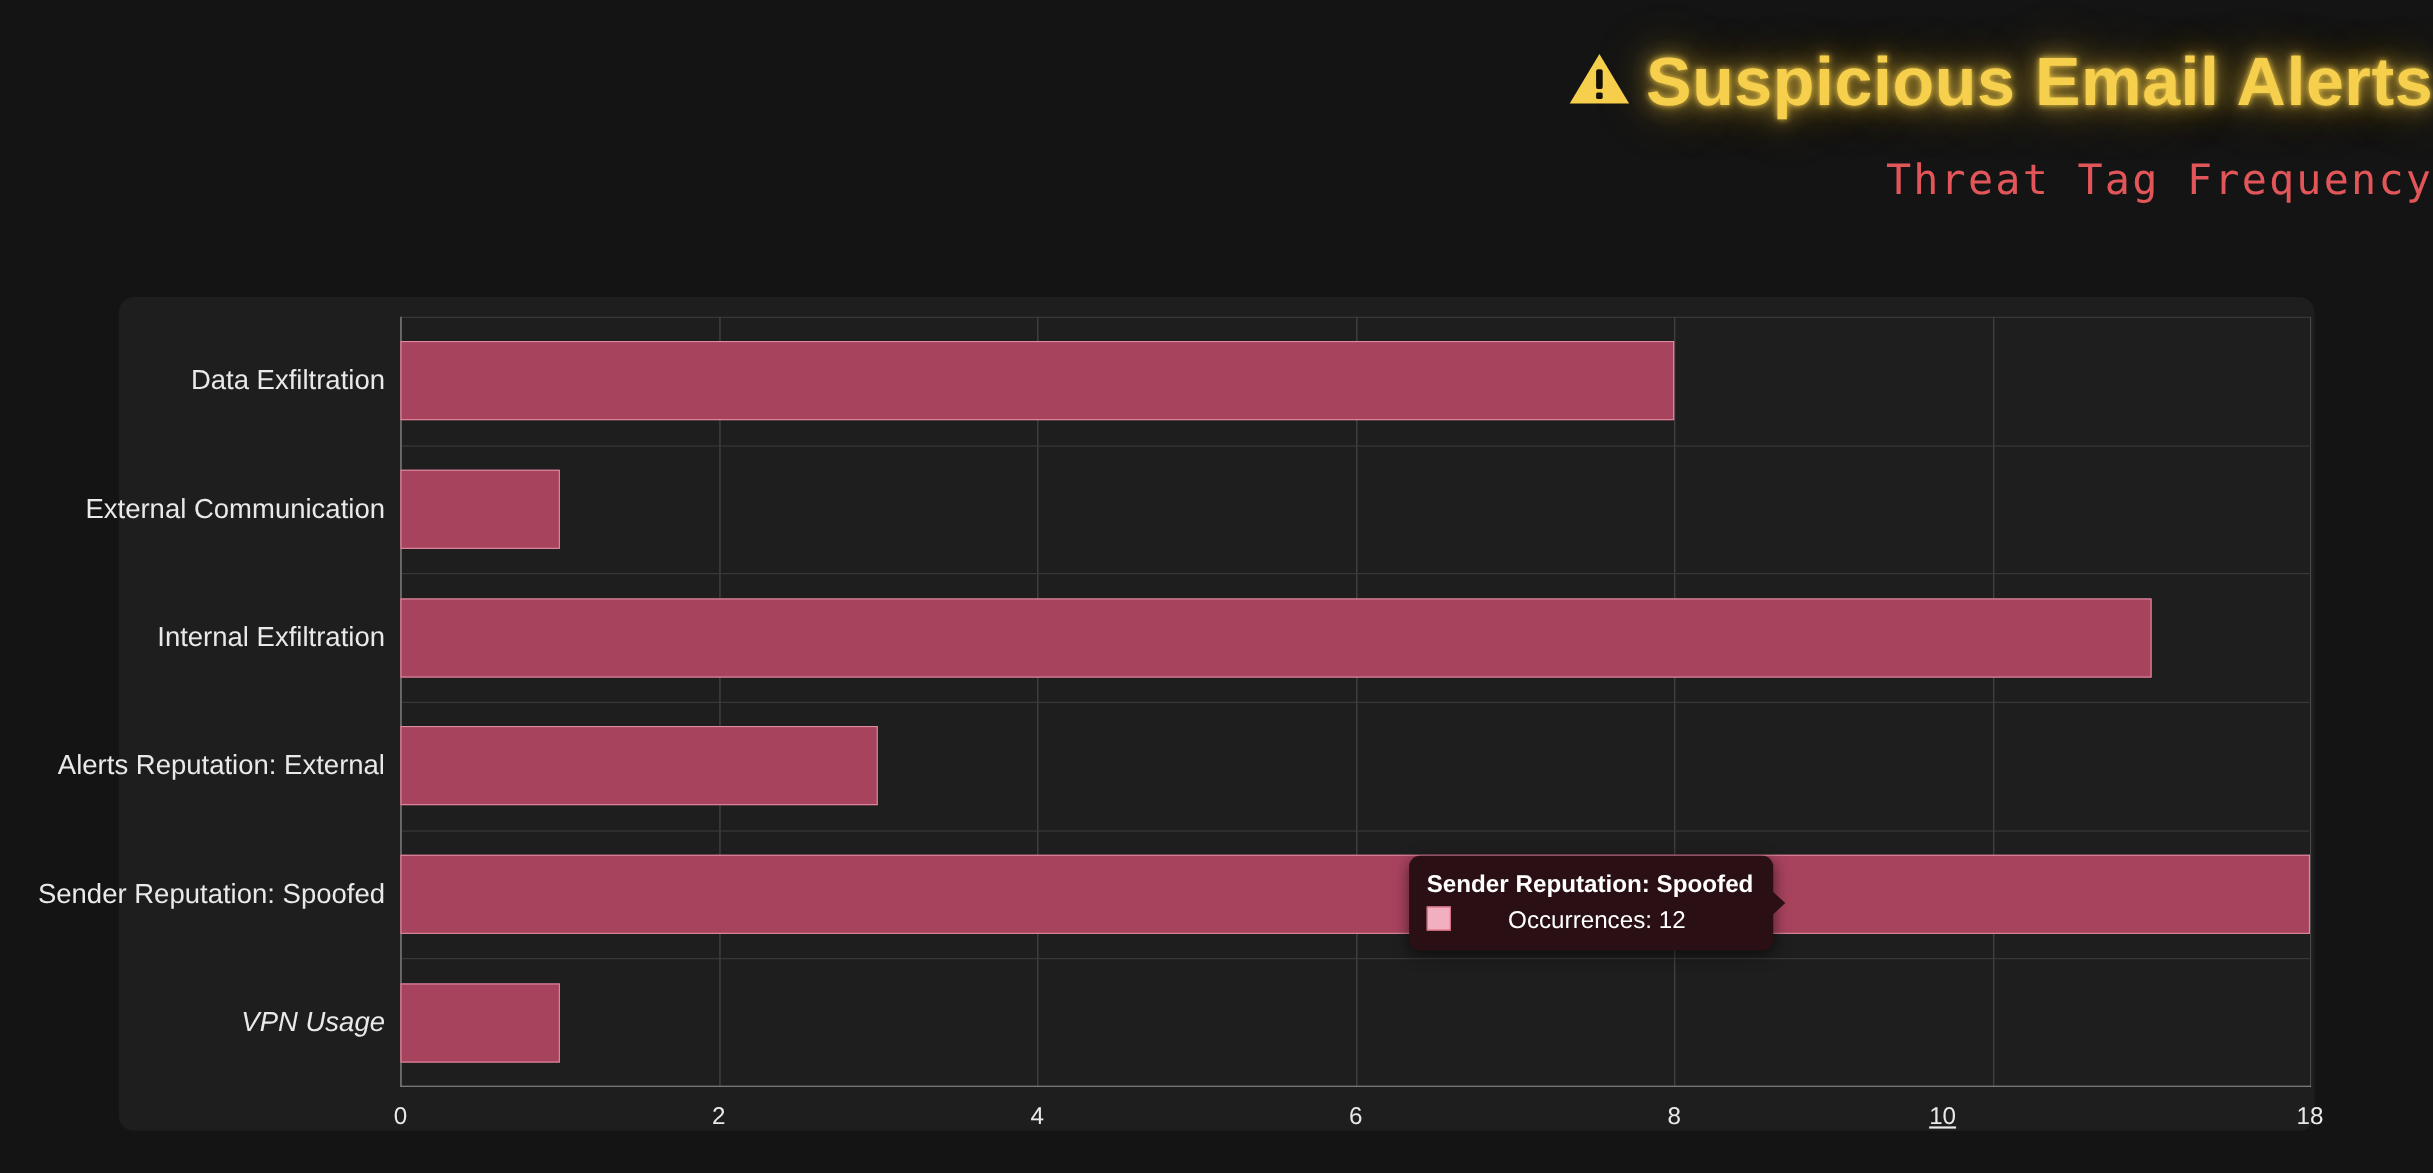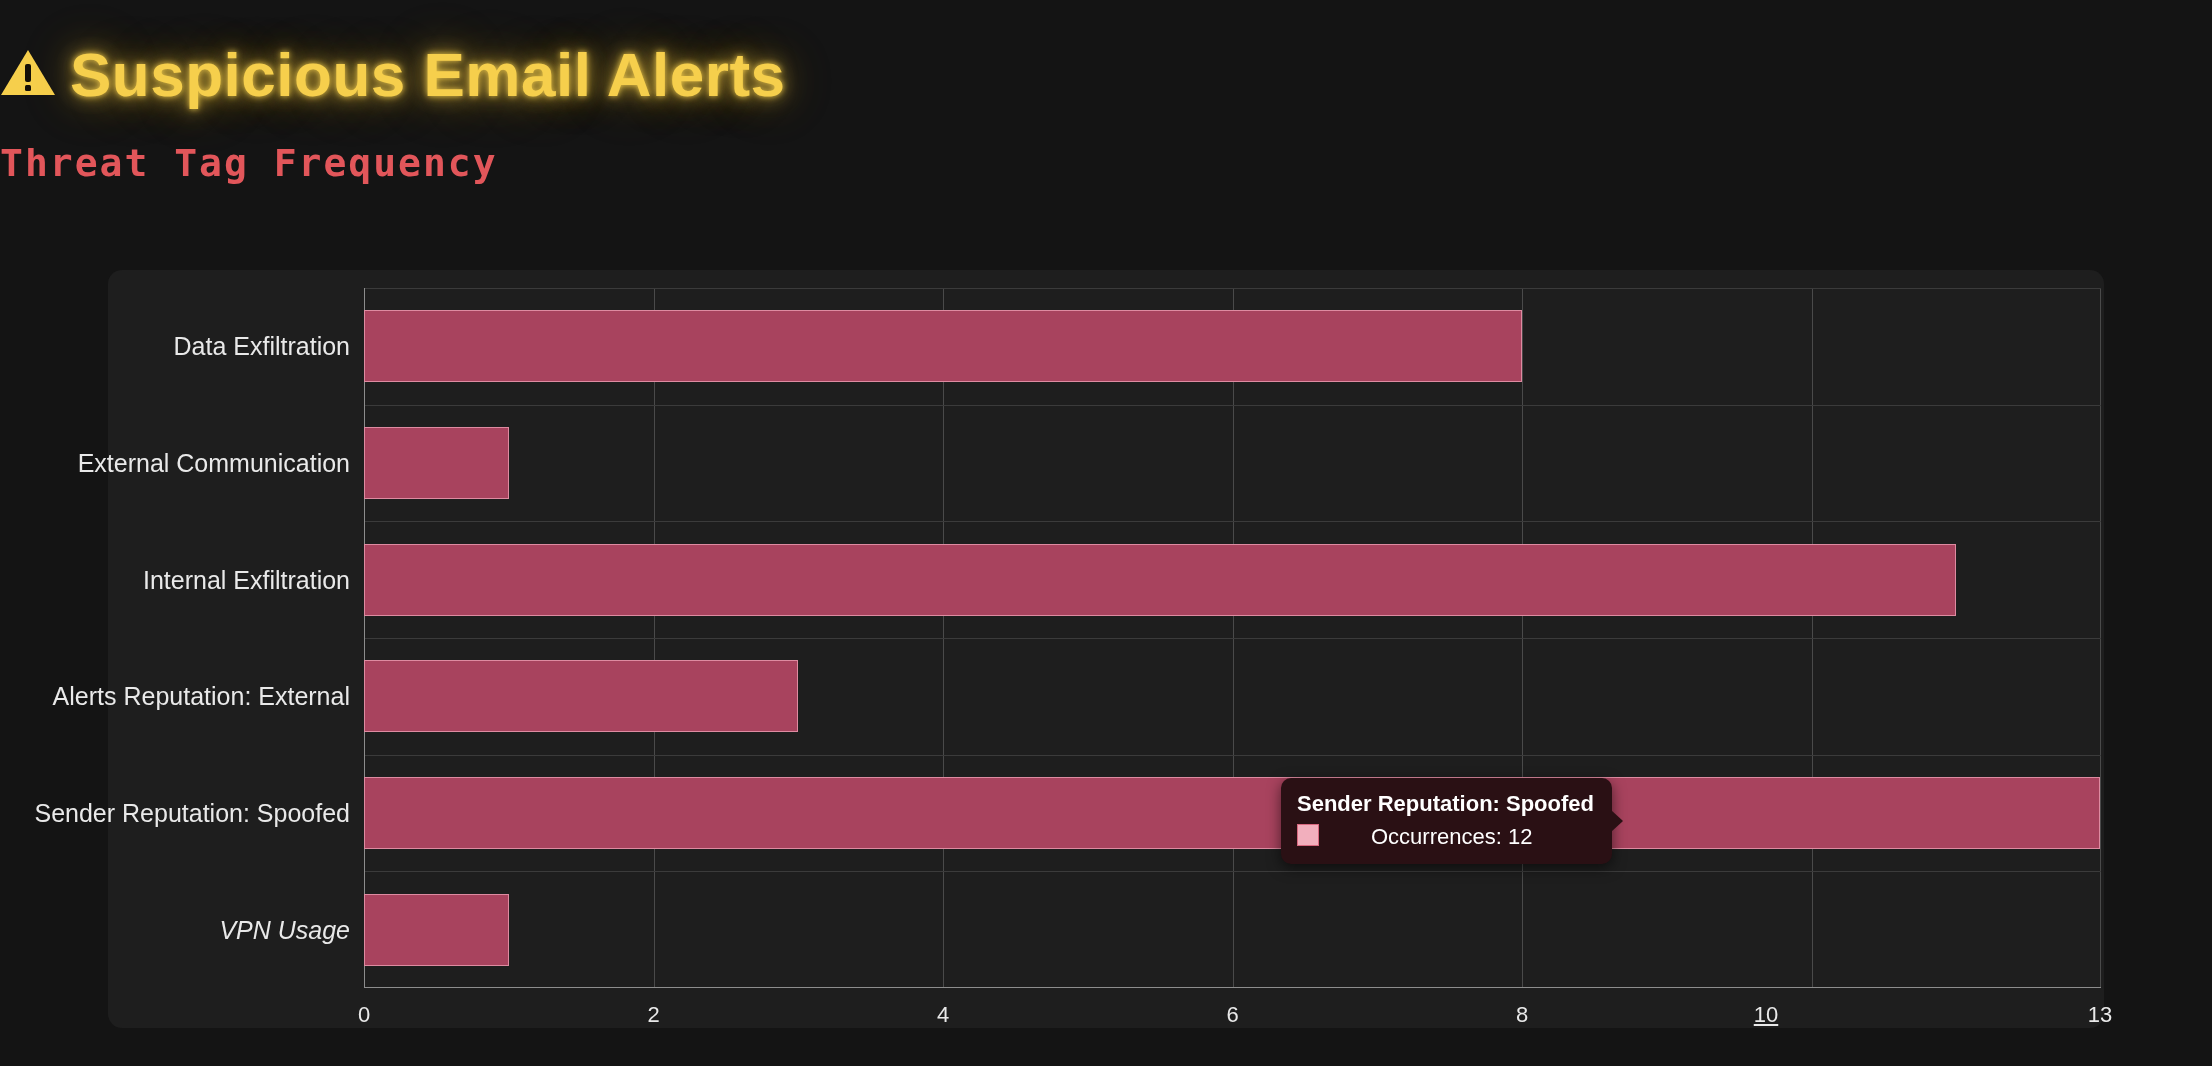--- a/index.html
+++ b/index.html
@@ -22,21 +22,21 @@
     background: #141414;
     box-sizing: border-box;
   }
 
   
   .header {
     position: absolute;
     top: 0;
     left: 0;
     right: 0;
-    text-align: left;
+    text-align: right;
   }
 
   .page-title {
     margin: 0;
     padding-top: 42px;
     font-size: 62px;
     font-weight: 700;
     letter-spacing: 0.5px;
     color: #F6CF4C;
     text-shadow:
@@ -53,21 +53,21 @@
     vertical-align: -2px;
     margin-right: 14px;
   }
   .warn-icon svg { display: block; }
 
   .chart-subtitle {
     margin: 0;
     padding-top: 34px;
     font-family: "DejaVu Sans Mono", "Liberation Mono", monospace;
     font-size: 38px;
-    font-weight: 700;
+    font-weight: 400;
     letter-spacing: 2px;
     color: #E2565A;
     white-space: nowrap;
   }
 
   
   .chart-panel {
     position: absolute;
     left: 108px;
     top: 270px;
@@ -277,21 +277,21 @@
         </div>
 
       </div>
 
       <span class="tick-label" style="left:0px;">0</span>
       <span class="tick-label" style="left:289.5px;">2</span>
       <span class="tick-label" style="left:579px;">4</span>
       <span class="tick-label" style="left:868.5px;">6</span>
       <span class="tick-label" style="left:1158px;">8</span>
       <span class="tick-label" style="left:1402px;text-decoration:underline;">10</span>
-      <span class="tick-label" style="left:1736px;">13</span>
+      <span class="tick-label" style="left:1736px;">18</span>
 
       <div class="tooltip" style="left:917px;top:490px;">
         <div class="tt-title">Sender Reputation: Spoofed</div>
         <div class="tt-row">
           <span class="tt-swatch"></span>
           <span class="tt-text">Occurrences: 12</span>
         </div>
       </div>
 
     </div>

